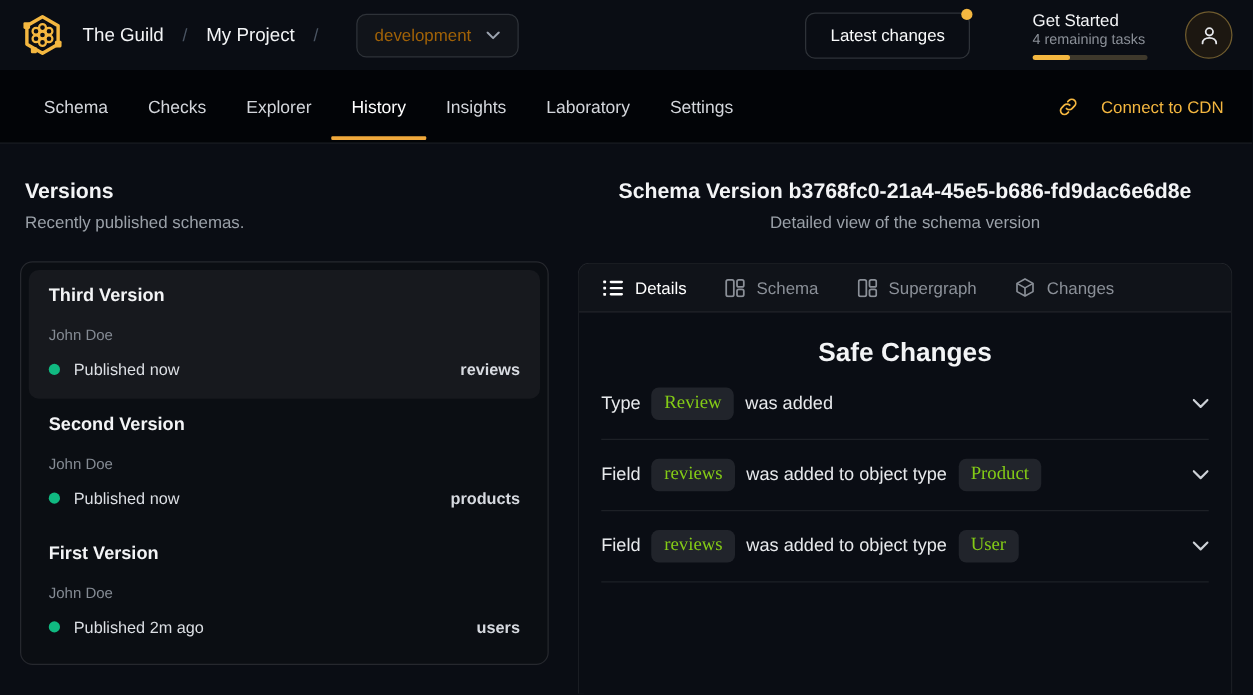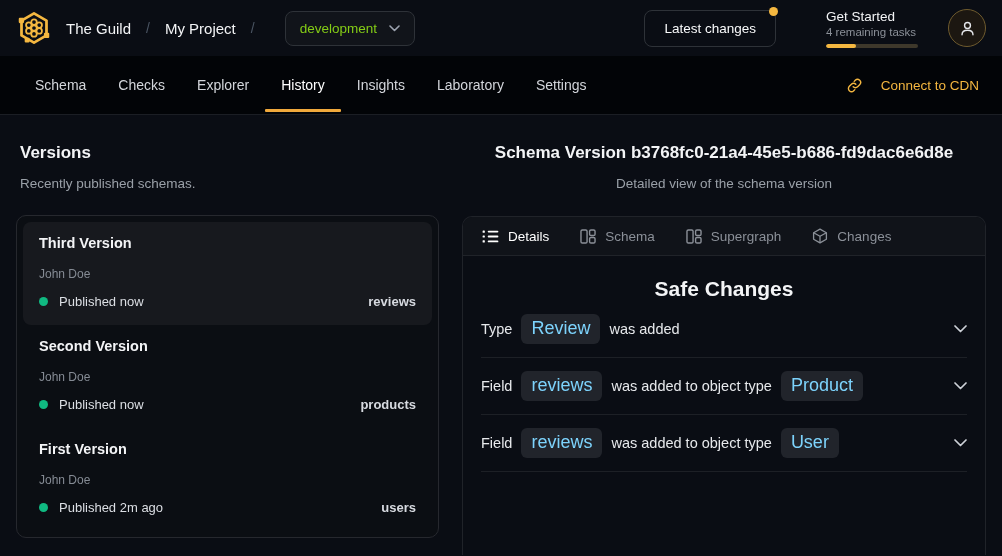--- a/index.html
+++ b/index.html
@@ -17,21 +17,21 @@
     height:56px; display:flex; align-items:center;
     padding:0 16px; background:#0a0d14;
   }
   .logo { width:36px; height:36px; flex:0 0 auto; }
   .crumbs { display:flex; align-items:center; margin-left:14px; }
   .crumb { font-size:15px; color:#f3f4f6; cursor:pointer; }
   .crumb-sep { color:#4b5563; font-size:14px; margin:0 15px; }
   .target-select {
     display:flex; align-items:center; gap:12px;
     border:1px solid #2e3238; border-radius:8px;
-    background:#11141a; color:#84cc16;
+    background:#11141a; color:#a16207;
     font-size:13.5px; padding:9px 14px; margin-left:15px; cursor:pointer;
   }
   .target-select .chev { color:#9ca3af; }
   .topbar-spacer { flex:1; }
   .latest-btn {
     position:relative;
     border:1px solid #2e3238; border-radius:8px;
     background:transparent; color:#f9fafb;
     font-size:13.5px; padding:10px 19px; cursor:pointer;
     font-family:inherit;
@@ -72,21 +72,21 @@
     height:3px; background:#f0a93c; border-radius:1px;
   }
   .cdn-link {
     margin-left:auto; display:flex; align-items:center; gap:19px;
     color:#f4b740; font-size:13.5px; cursor:pointer; padding:0 4px;
   }
 
   
   .content { display:flex; height:440px; }
   .panel-title { font-size:17px; font-weight:700; color:#f3f4f6; }
-  .panel-sub { font-size:13.5px; color:#9aa0a8; margin-top:13px; }
+  .panel-sub { font-size:13.5px; color:#9aa0a8; margin-top:7px; }
 
   .left-col { width:455px; flex:0 0 auto; padding:28px 0 0 16px; }
   .left-head { padding-left:4px; }
 
   .versions-card {
     margin-top:24px; width:423px;
     border:1px solid #26282e; border-radius:10px;
     background:#0b0e13; padding:6px;
   }
   .version-item {
@@ -121,22 +121,22 @@
   .detail-tab.active { color:#ffffff; }
   .detail-body { padding:0 18px; }
   .section-title { font-size:21px; font-weight:700; color:#f3f4f6; margin-top:21px; }
   .change-row {
     height:57px; display:flex; align-items:center;
     border-bottom:1px solid #1d2026; font-size:14.5px; color:#e7e9ec;
     cursor:pointer;
   }
   .change-row:first-of-type { margin-top:9px; }
   .code-badge {
-    font-family:Liberation Sans, sans-serif;
-    font-size:18px; color:#7dd3fc; background:#21242b;
+    font-family:Liberation Serif, serif;
+    font-size:15px; color:#84cc16; background:#21242b;
     padding:4px 10px 5px; border-radius:6px; margin:0 9px;
     white-space:nowrap;
   }
   .row-chev { margin-left:auto; color:#cdd1d7; }
 </style>
 </head>
 <body>
 
 <header class="topbar">
   <span class="logo">

